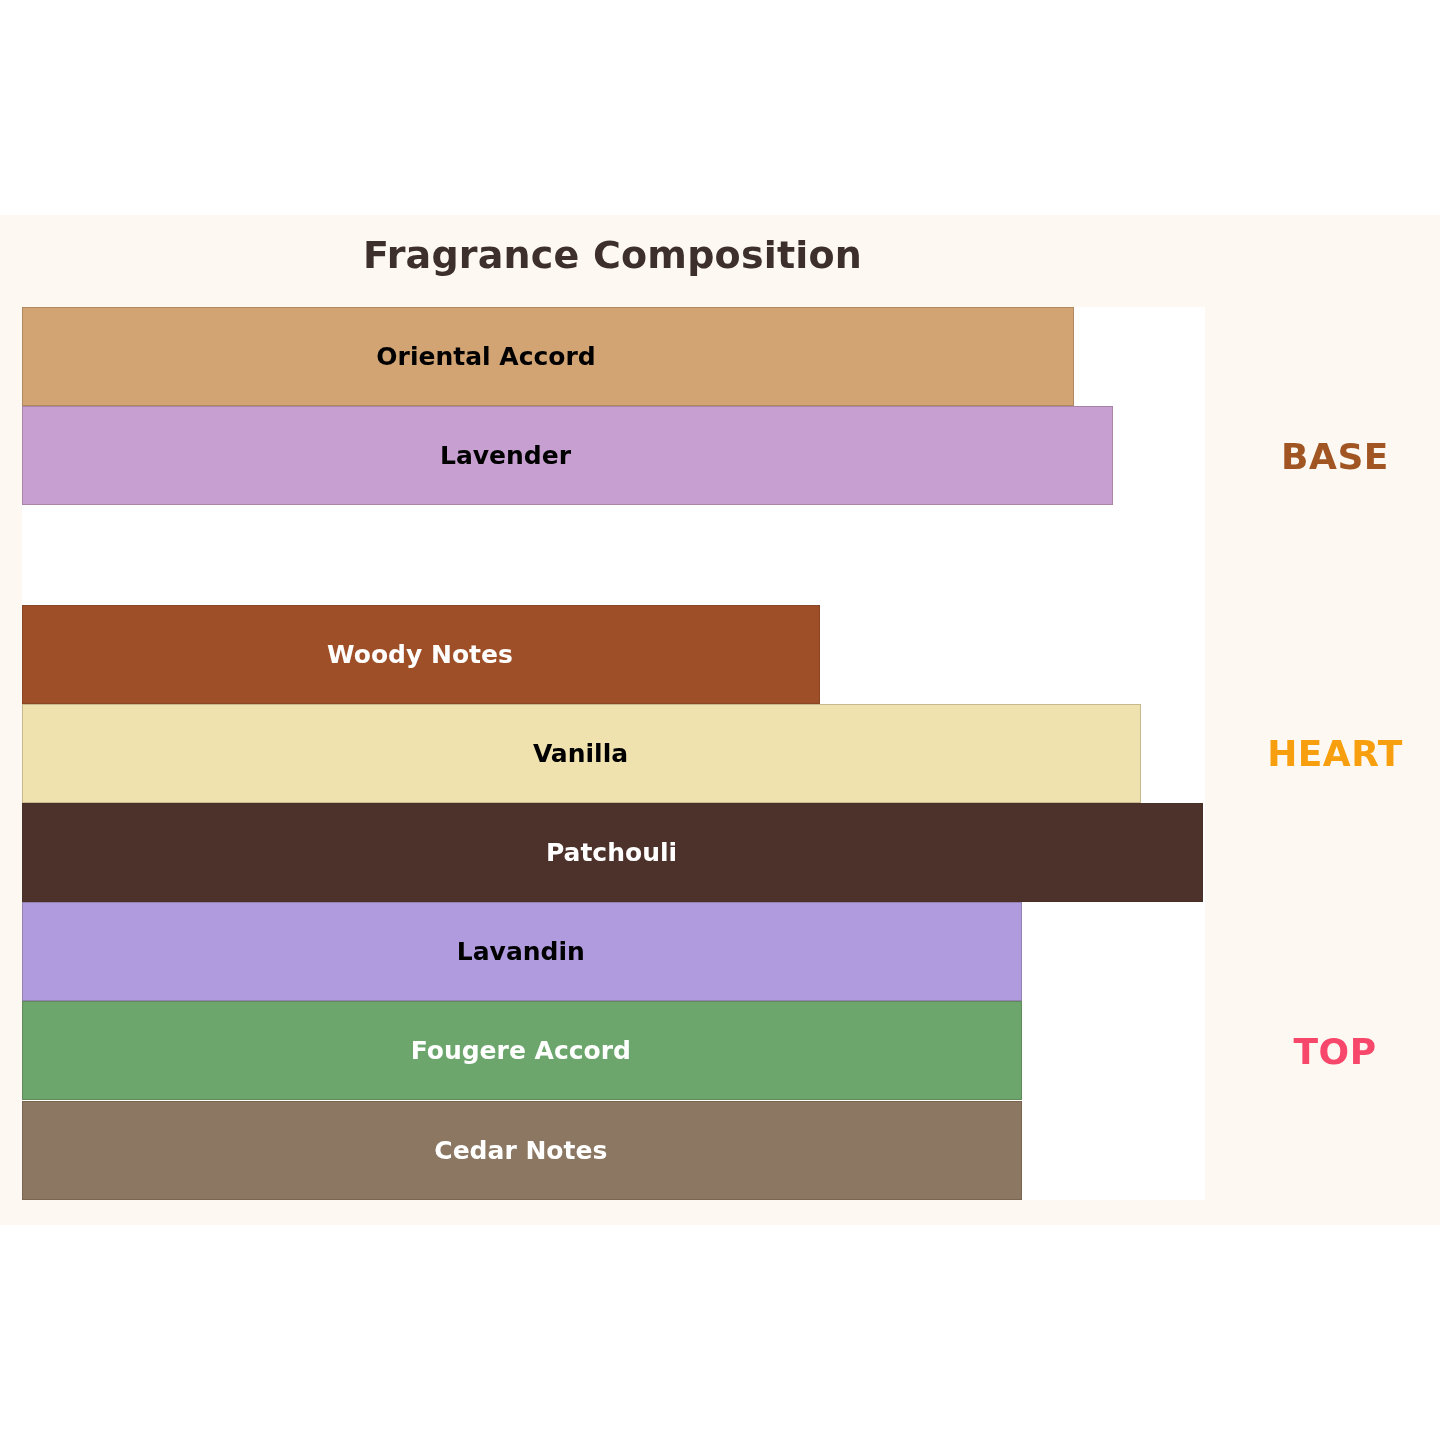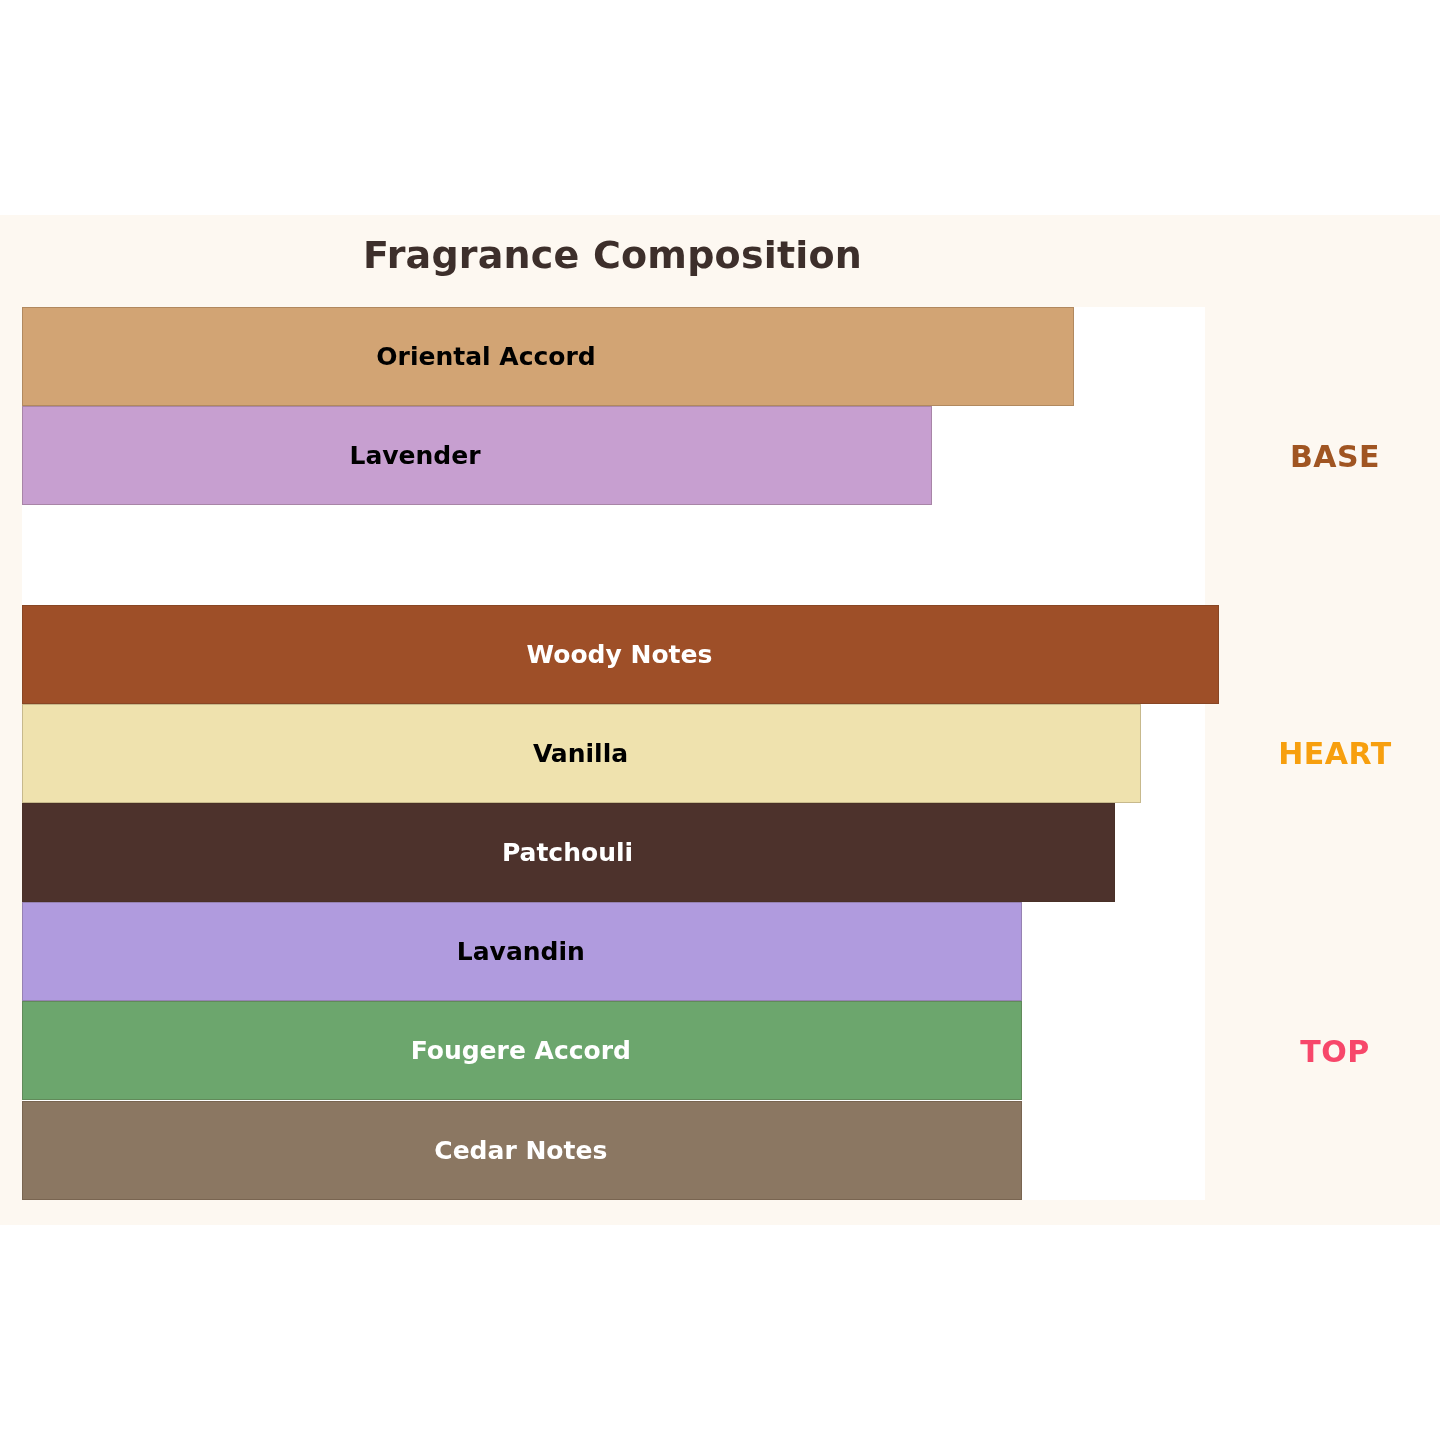--- a/index.html
+++ b/index.html
@@ -64,50 +64,50 @@
     font-weight: bold;
     white-space: nowrap;
     position: relative;
     left: -62px;
   }
   .bar-row.narrow .bar-label { left: -1px; }
 
   
   .stage-label {
     position: absolute;
-    font-size: 30px;
+    font-size: 36px;
     font-weight: bold;
     letter-spacing: 0.5px;
     white-space: nowrap;
     text-align: center;
     transform: translate(-50%, -50%);
   }
 </style>
 </head>
 <body>
 
 <div id="figure">
 
   <div id="chart-title">Fragrance Composition</div>
 
   <div id="plot-area">
 
   <div class="bar-row" style="top: 0px; width: 1052px; background: rgb(210, 164, 116);">
         <span class="bar-label" style="color: rgb(0, 0, 0);">Oriental Accord</span>
       </div>
-      <div class="bar-row" style="top: 99.2px; width: 910px; background: rgb(199, 159, 208);">
+      <div class="bar-row" style="top: 99.2px; width: 1091px; background: rgb(199, 159, 208);">
         <span class="bar-label" style="color: rgb(0, 0, 0);">Lavender</span>
       </div>
-      <div class="bar-row narrow" style="top: 297.6px; width: 1197px; background: rgb(158, 79, 40);">
+      <div class="bar-row narrow" style="top: 297.6px; width: 798px; background: rgb(158, 79, 40);">
         <span class="bar-label" style="color: rgb(255, 255, 255);">Woody Notes</span>
       </div>
       <div class="bar-row narrow" style="top: 396.8px; width: 1119px; background: rgb(239, 226, 174);">
         <span class="bar-label" style="color: rgb(0, 0, 0);">Vanilla</span>
       </div>
-      <div class="bar-row narrow" style="top: 496px; width: 1093px; background: rgb(77, 50, 44);">
+      <div class="bar-row narrow" style="top: 496px; width: 1181px; background: rgb(77, 50, 44);">
         <span class="bar-label" style="color: rgb(255, 255, 255);">Patchouli</span>
       </div>
       <div class="bar-row narrow" style="top: 595.2px; width: 999.635px; background: rgb(176, 155, 222);">
         <span class="bar-label" style="color: rgb(0, 0, 0);">Lavandin</span>
       </div>
       <div class="bar-row narrow" style="top: 694.4px; width: 999.635px; background: rgb(108, 166, 109);">
         <span class="bar-label" style="color: rgb(255, 255, 255);">Fougere Accord</span>
       </div>
       <div class="bar-row narrow" style="top: 793.6px; width: 999.635px; background: rgb(139, 119, 98);">
         <span class="bar-label" style="color: rgb(255, 255, 255);">Cedar Notes</span>

